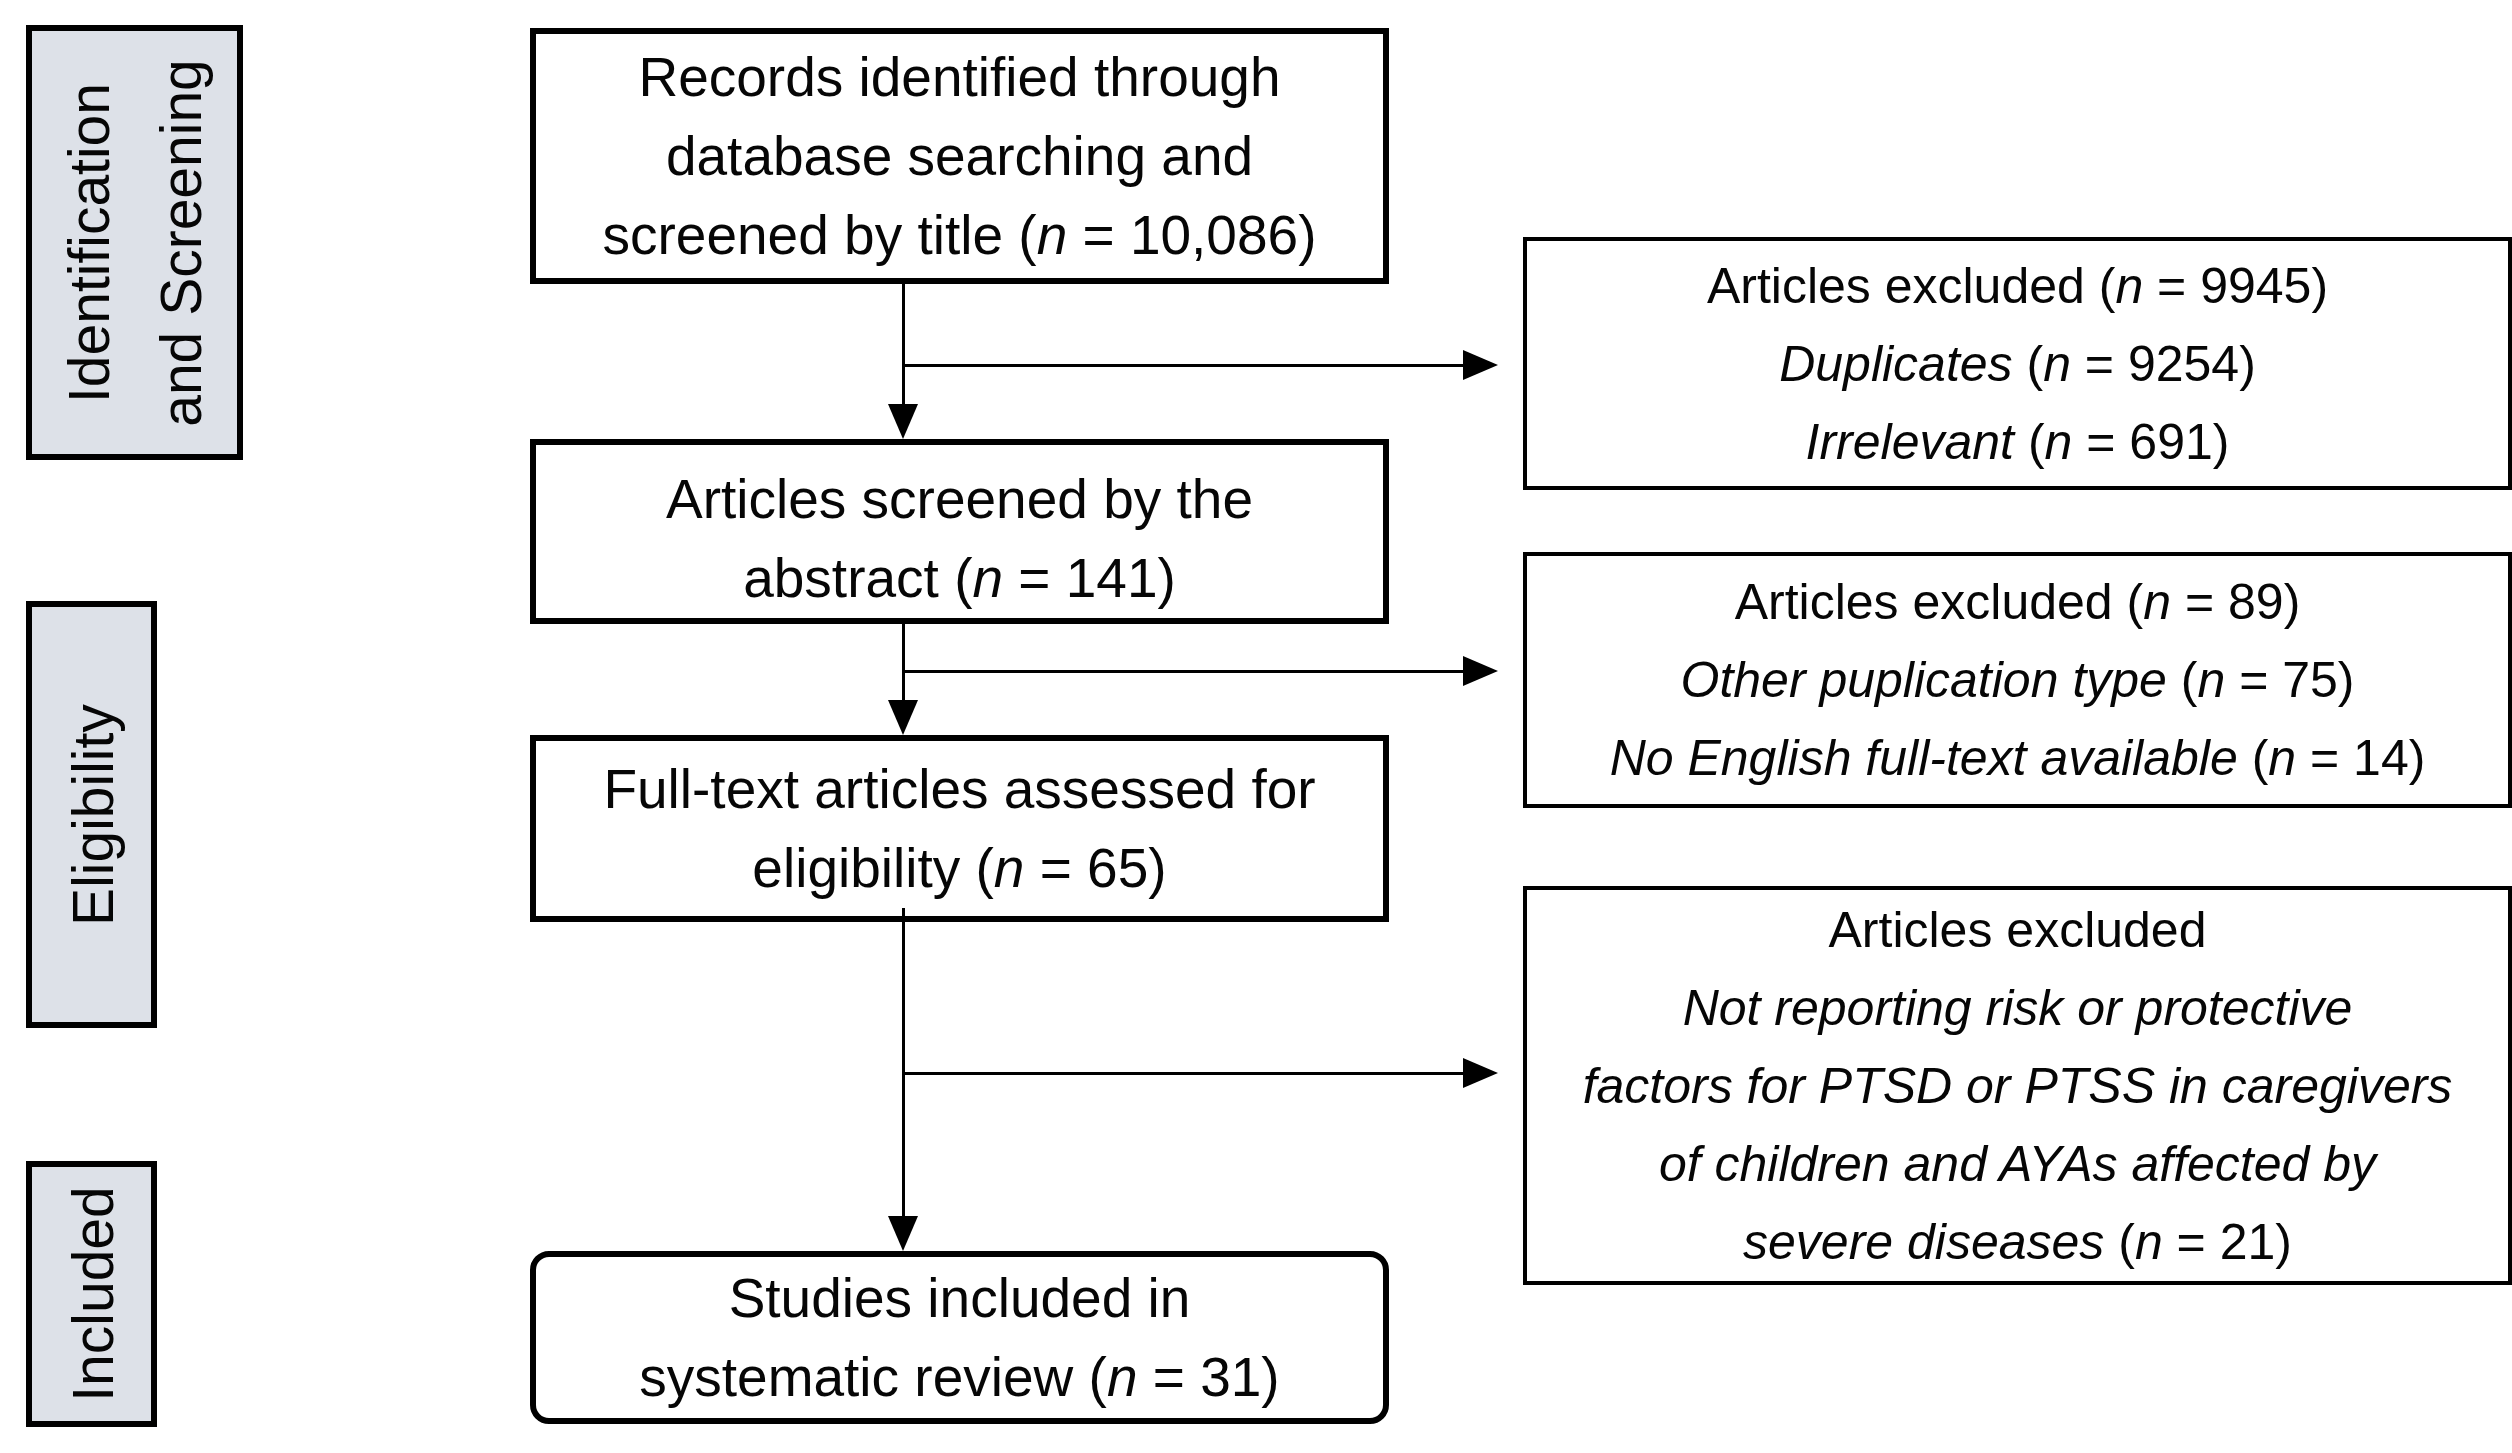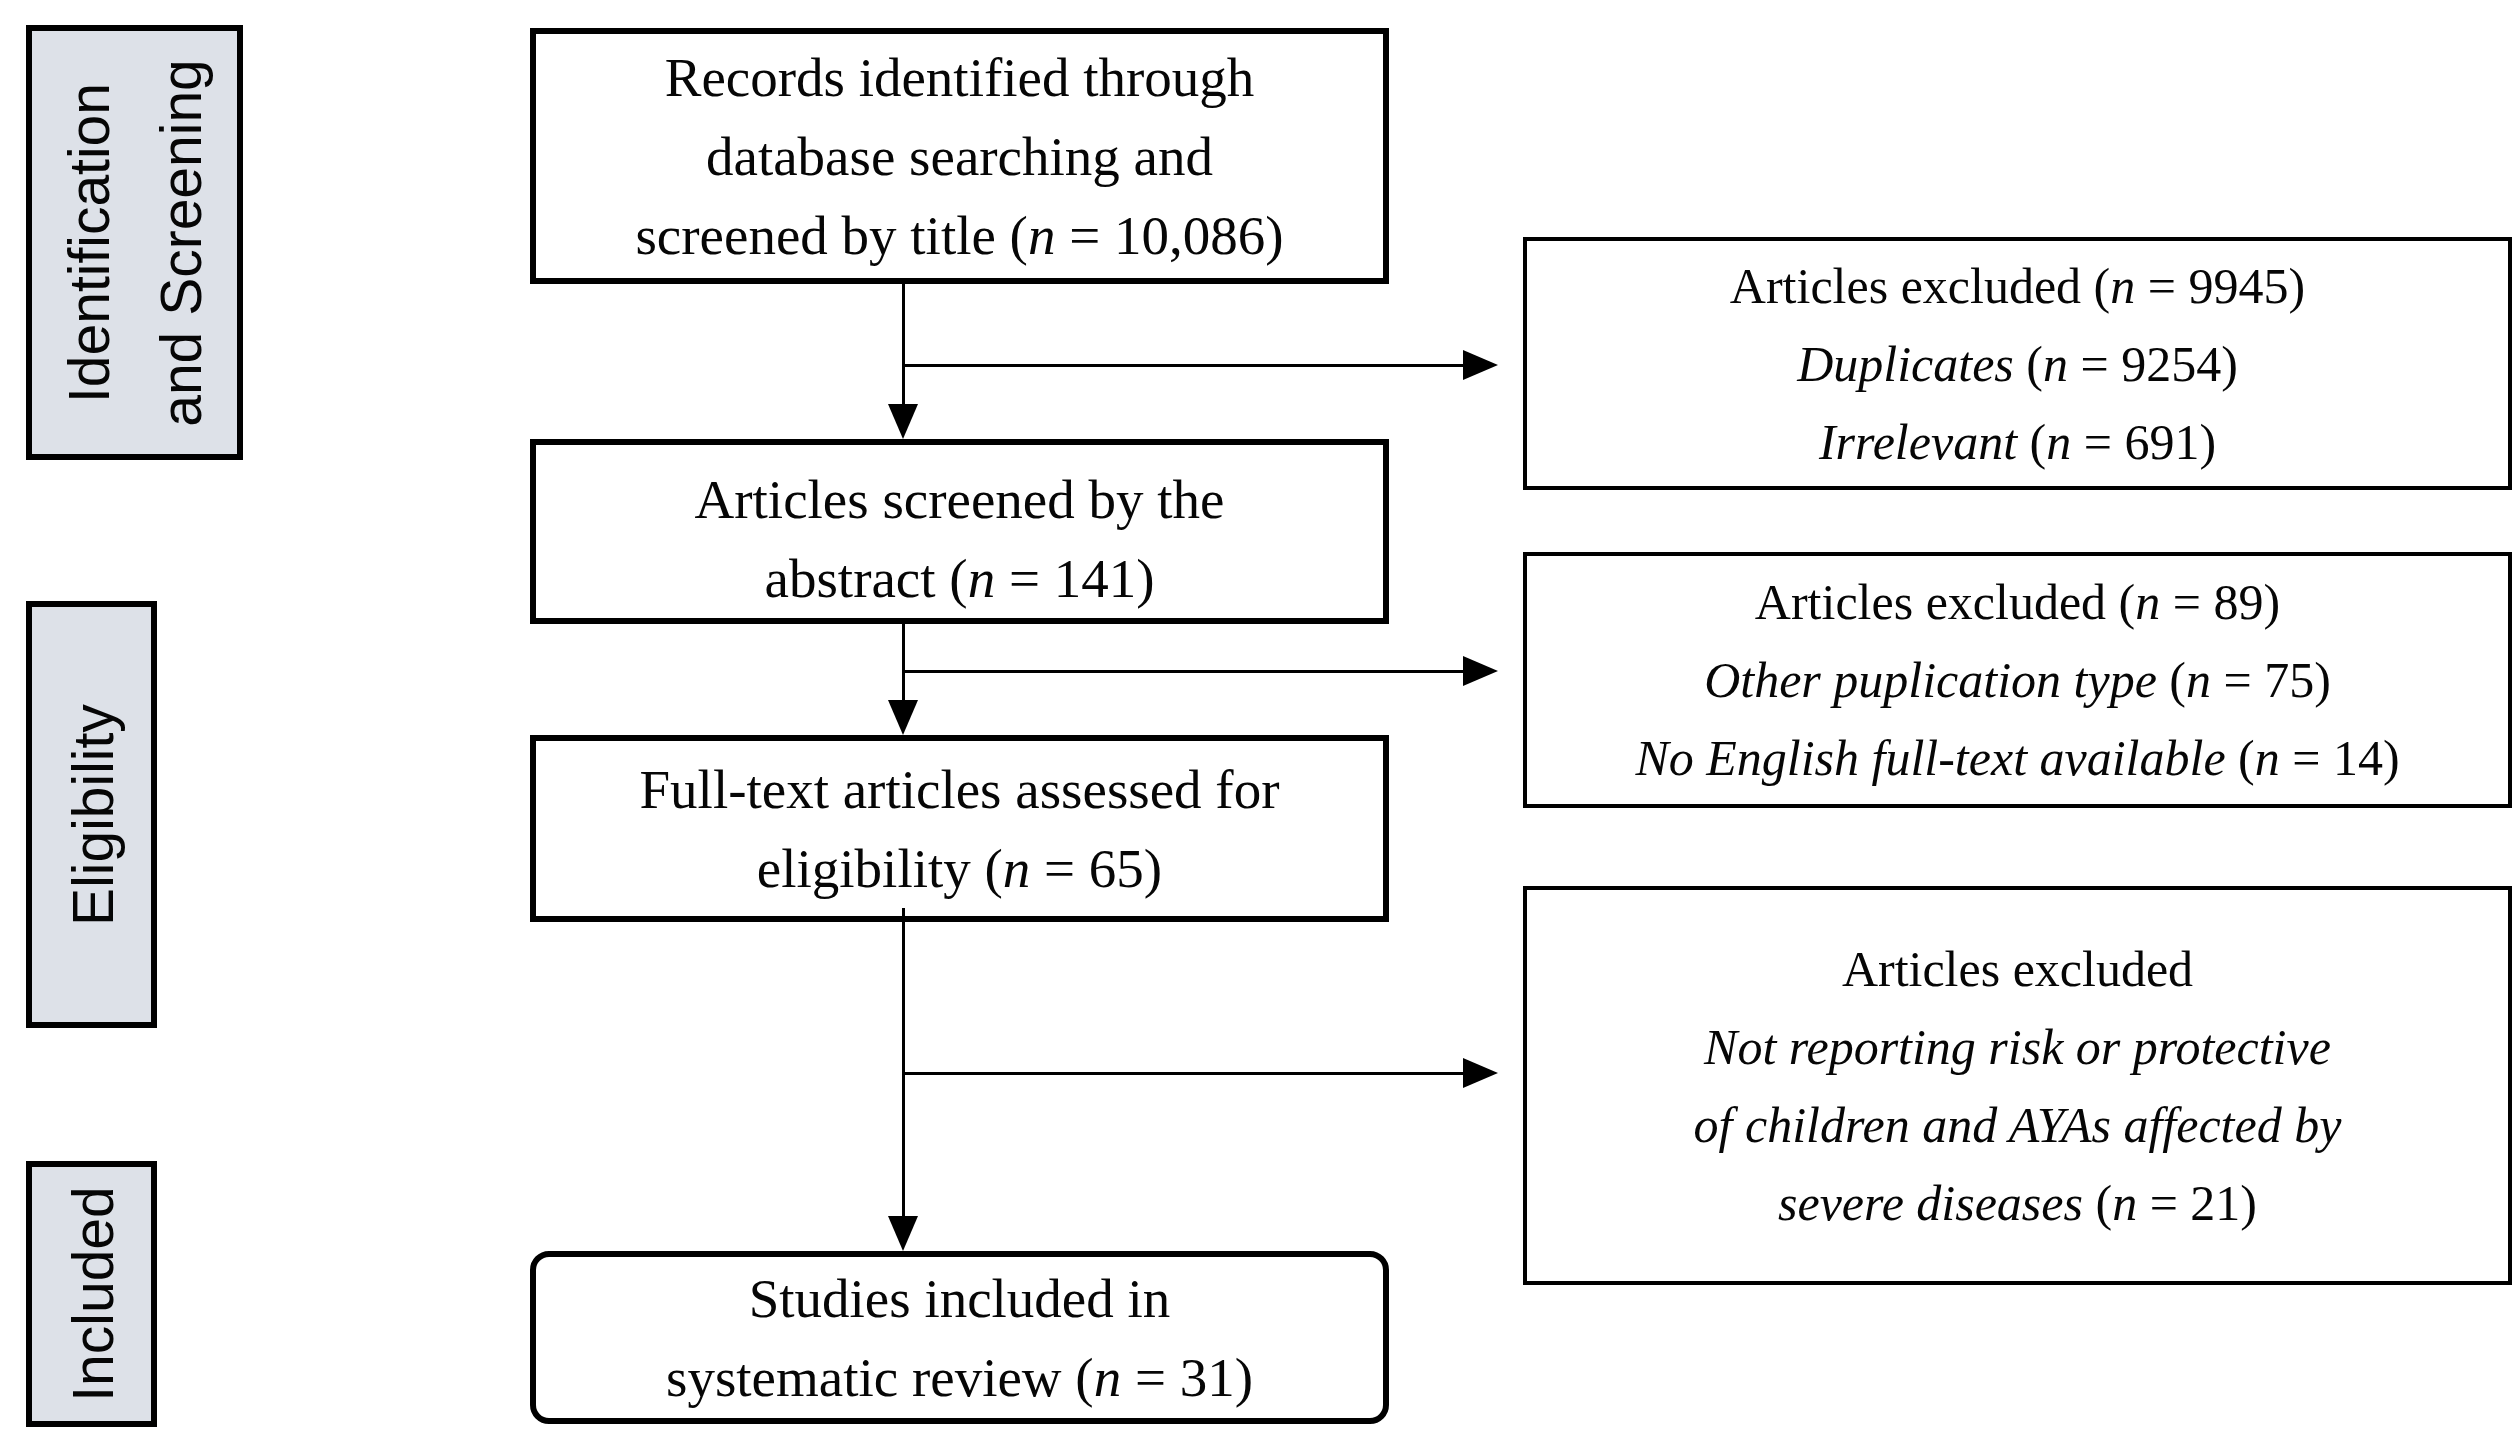--- a/index.html
+++ b/index.html
@@ -31,21 +31,21 @@
   .flow-box {
     position: absolute;
     background: #ffffff;
     border: 6.2px solid #000000;
     box-sizing: border-box;
     display: flex; align-items: center; justify-content: center;
     text-align: center;
   }
   .flow-box.excl { border-width: 4.4px; margin-left: 25px; }
   .flow-box .lines { width: 100%; }
-  .flow-box .line { font-size: 55px; line-height: 79px; white-space: nowrap; font-family: Liberation Serif, serif; }
+  .flow-box .line { font-size: 55px; line-height: 79px; white-space: nowrap; }
   .flow-box.excl .line { font-size: 50px; line-height: 78px; }
   .line.italic { font-style: italic; }
   .line .up { font-style: normal; }
   .line em.nvar { font-style: italic; font-weight: normal; }
   
   .connector { position: absolute; background: #000000; }
   .arrowhead { position: absolute; width: 0; height: 0; }
   .arrowhead.down {
     border-left: 15px solid transparent;
     border-right: 15px solid transparent;
@@ -122,20 +122,21 @@
     <div class="lines">
         <div class="line">Articles excluded <span class="up">(</span><em class="nvar">n</em><span class="up"> = 89)</span></div>
         <div class="line italic">Other puplication type <span class="up">(</span><em class="nvar">n</em><span class="up"> = 75)</span></div>
         <div class="line italic">No English full-text available <span class="up">(</span><em class="nvar">n</em><span class="up"> = 14)</span></div>
       </div>
   </div>
   <div class="flow-box excl" style="left: 1498px; top: 886px; width: 989px; height: 399px; border-color: rgb(0, 0, 0);">
     <div class="lines">
         <div class="line">Articles excluded</div>
         <div class="line italic">Not reporting risk or protective</div>
+        <div class="line italic">factors for PTSD or PTSS in caregivers</div>
         <div class="line italic">of children and AYAs affected by</div>
         <div class="line italic">severe diseases <span class="up">(</span><em class="nvar">n</em><span class="up"> = 21)</span></div>
       </div>
   </div>
 
   <div class="connector" style="left: 902px; top: 284px; width: 3.1px; height: 120px; background: rgb(0, 0, 0);"></div>
   <div class="arrowhead down" style="left:888px; top:404px;"></div>
   <div class="connector" style="left: 902px; top: 364px; width: 561px; height: 3.1px; background: rgb(0, 0, 0);"></div>
   <div class="arrowhead right" style="left:1463px; top:350px;"></div>
 

